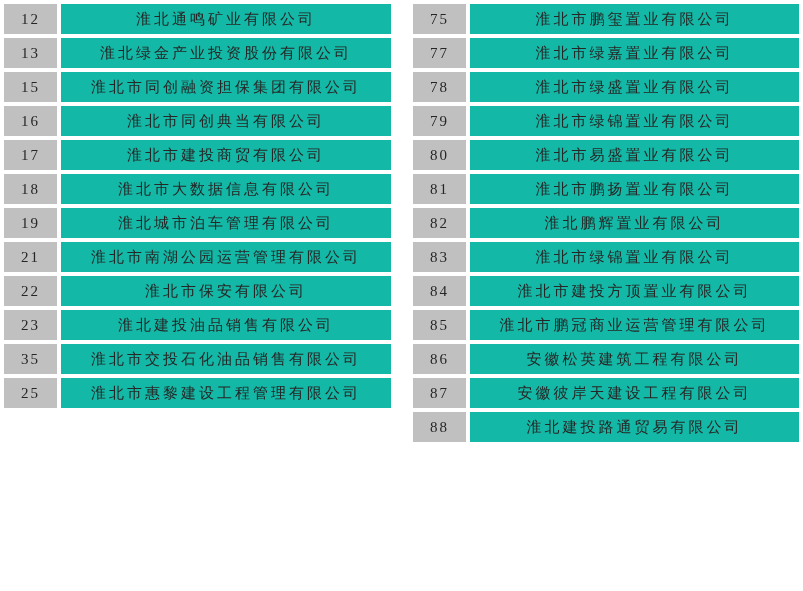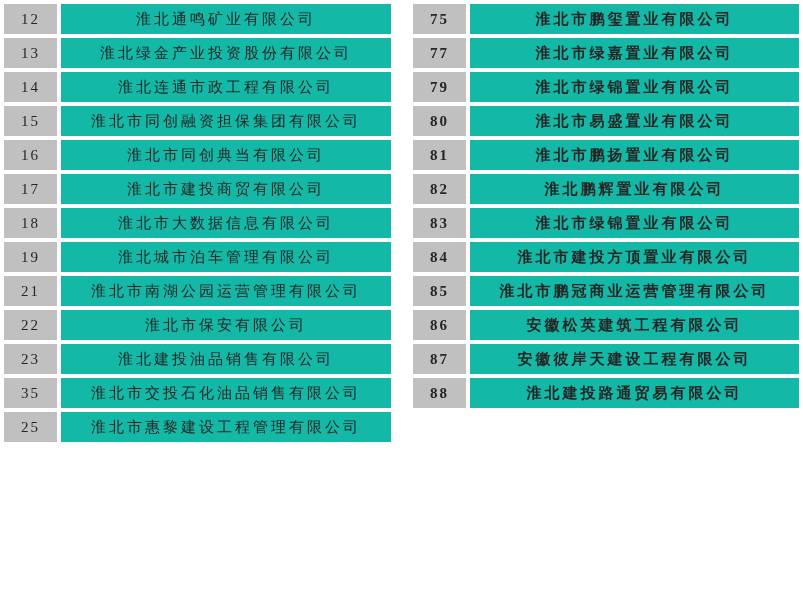--- a/index.html
+++ b/index.html
@@ -19,21 +19,21 @@
     height: 591px;
     align-items: flex-start;
   }
   table.company-table {
     border-collapse: separate;
     border-spacing: 4px;
     table-layout: fixed;
     flex: 0 0 auto;
   }
   table.tbl-left  { width: 395px; }
-  table.tbl-right { width: 394px; font-weight: bold; }
+  table.tbl-right { width: 394px; }
   .mid-gap {
     flex: 0 0 14px;
     height: 591px;
     background: #ffffff;
   }
   td {
     height: 30px;
     text-align: center;
     vertical-align: middle;
     color: #262626;
@@ -58,24 +58,20 @@
 <div class="page">
   <table class="company-table tbl-left">
     <tbody id="tbody-left">
         <tr>
           <td class="num">12</td>
           <td class="name">淮北通鸣矿业有限公司</td>
         </tr>
         <tr>
           <td class="num">13</td>
           <td class="name">淮北绿金产业投资股份有限公司</td>
-        </tr>
-        <tr>
-          <td class="num">14</td>
-          <td class="name">淮北连通市政工程有限公司</td>
         </tr>
         <tr>
           <td class="num">15</td>
           <td class="name">淮北市同创融资担保集团有限公司</td>
         </tr>
         <tr>
           <td class="num">16</td>
           <td class="name">淮北市同创典当有限公司</td>
         </tr>
         <tr>
@@ -117,20 +113,24 @@
     <tbody id="tbody-right">
         <tr>
           <td class="num">75</td>
           <td class="name">淮北市鹏玺置业有限公司</td>
         </tr>
         <tr>
           <td class="num">77</td>
           <td class="name">淮北市绿嘉置业有限公司</td>
         </tr>
         <tr>
+          <td class="num">78</td>
+          <td class="name">淮北市绿盛置业有限公司</td>
+        </tr>
+        <tr>
           <td class="num">79</td>
           <td class="name">淮北市绿锦置业有限公司</td>
         </tr>
         <tr>
           <td class="num">80</td>
           <td class="name">淮北市易盛置业有限公司</td>
         </tr>
         <tr>
           <td class="num">81</td>
           <td class="name">淮北市鹏扬置业有限公司</td>

